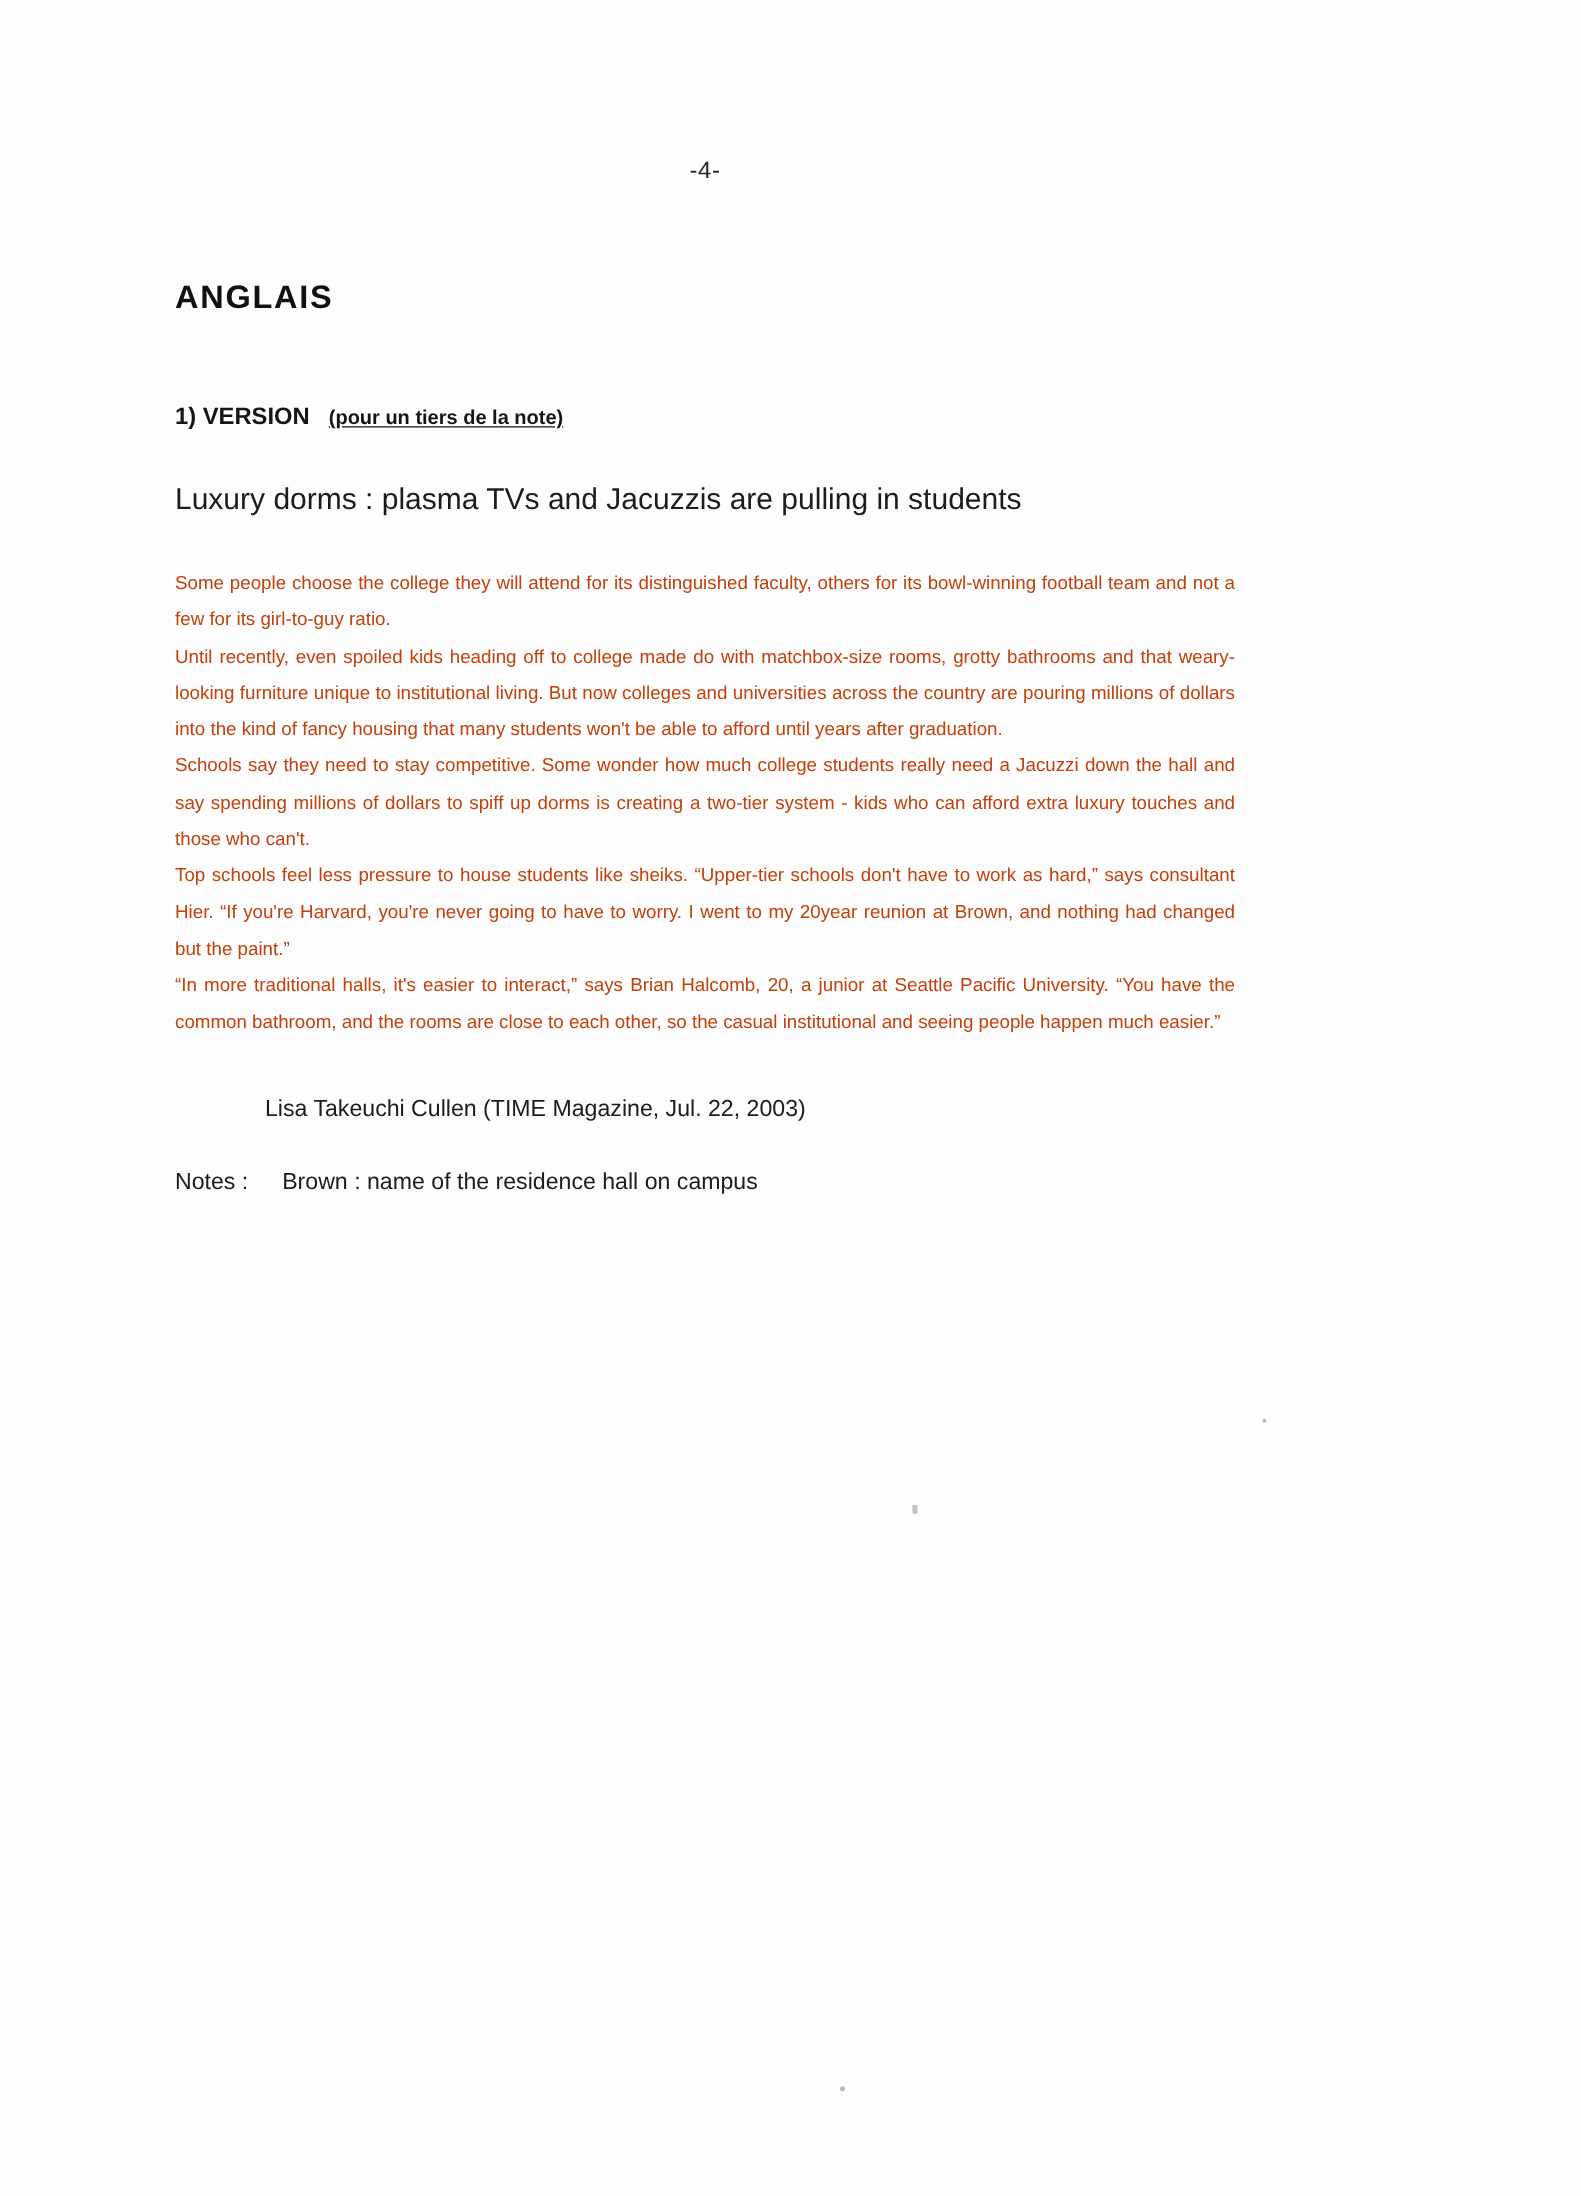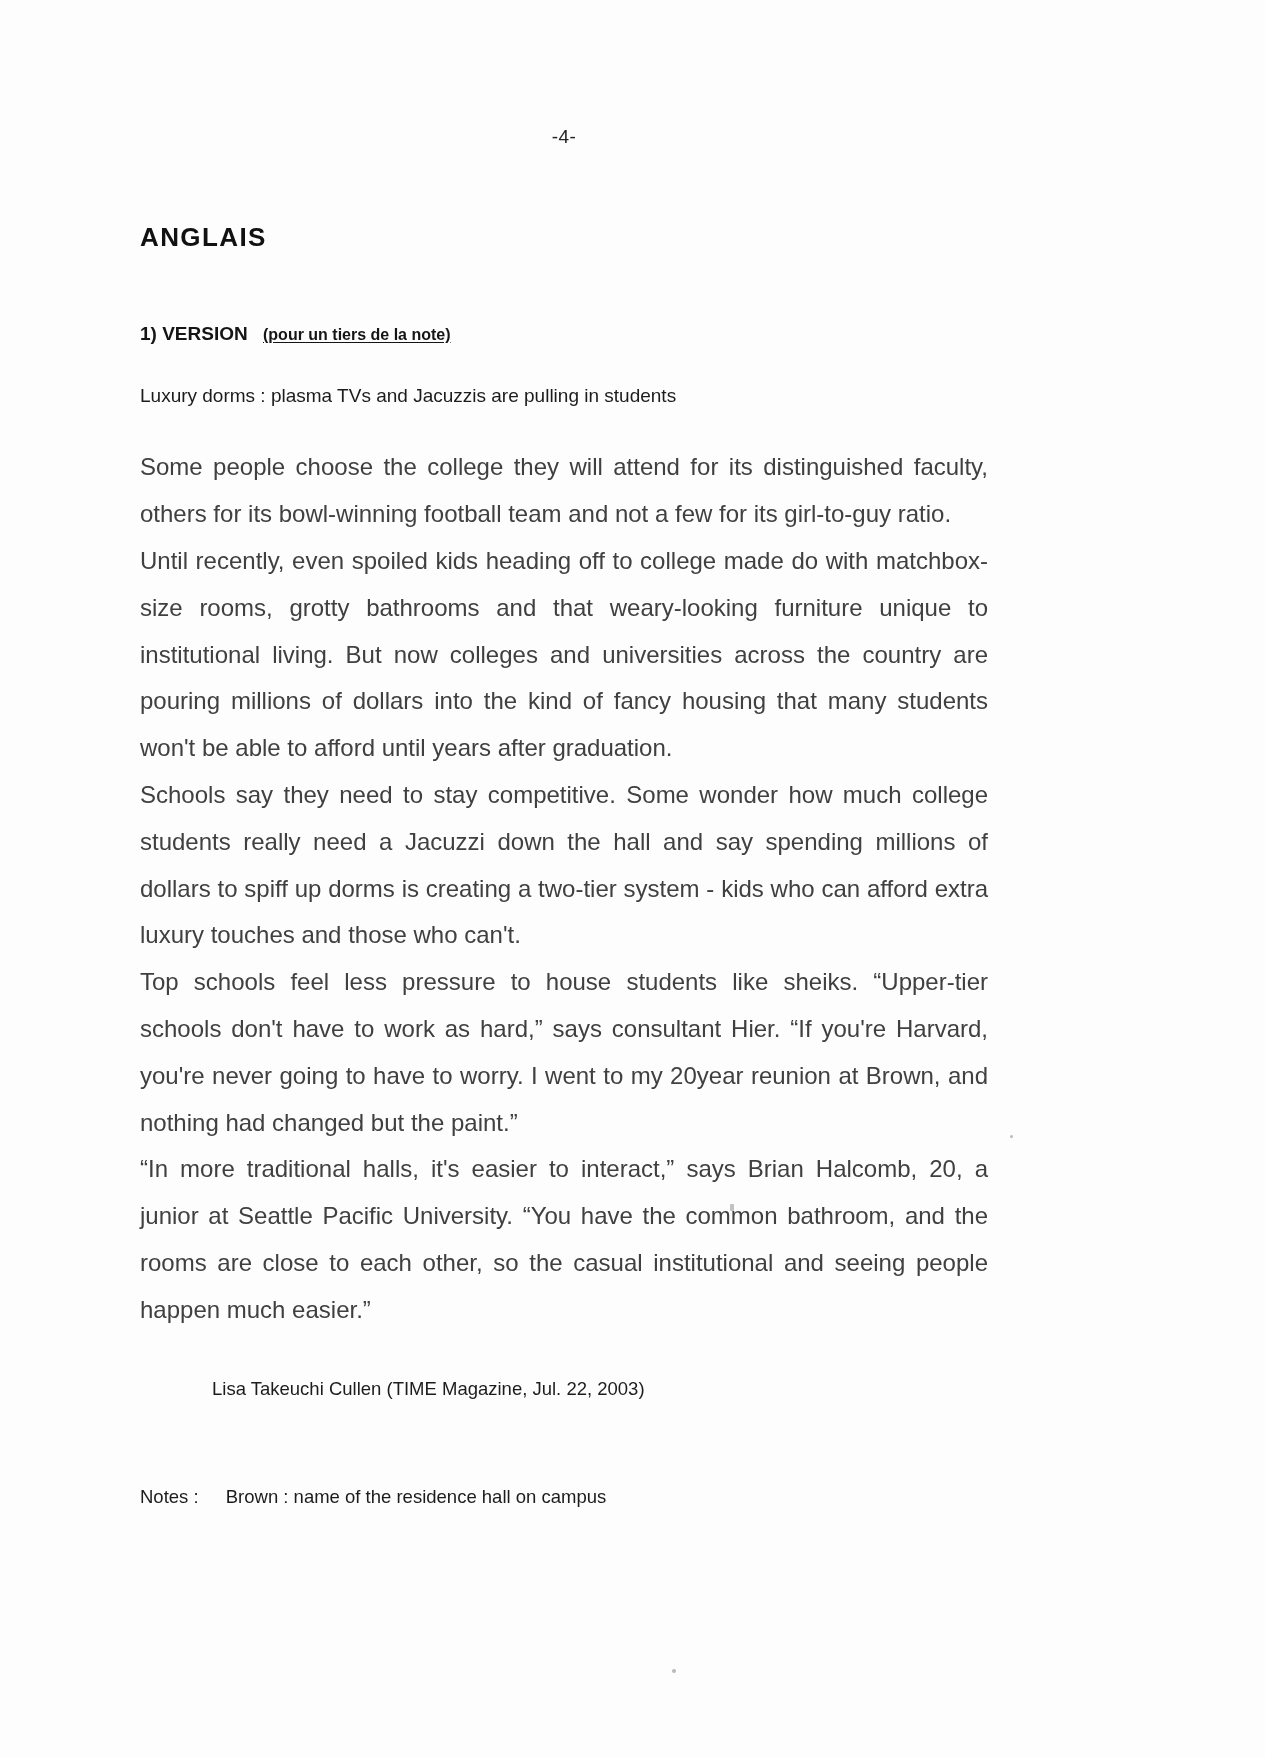--- a/index.html
+++ b/index.html
@@ -61,44 +61,44 @@
   }
   .section-heading .paren {
     font-weight: bold;
     font-size: 16px;
     text-decoration: underline;
     text-underline-offset: 2px;
     margin-left: 10px;
     text-align: center;
   }
   .subtitle {
-    font-size: 19px;
+    font-size: 24px;
     line-height: 1.55;
     margin: 0 0 34px 0;
     color: #1c1c1c;
   }
   p.body {
-    font-size: 24px;
+    font-size: 15px;
     line-height: 1.95;
     margin: 0;
     text-align: justify;
-    color: #404040;
+    color: #c2410c;
   }
   p.body.first {
     margin-top: 0;
   }
   .credit {
     font-size: 18.5px;
     margin: 44px 0 0 0;
     padding-left: 72px;
     color: #1c1c1c;
   }
   .notes {
     font-size: 18.5px;
-    margin: 86px 0 0 0;
+    margin: 36px 0 0 0;
     color: #1c1c1c;
   }
   .notes .label {
     margin-right: 22px;
   }
   .speck {
     position: absolute;
     background: #b9b9b9;
     width: 3px;
     height: 3px;

